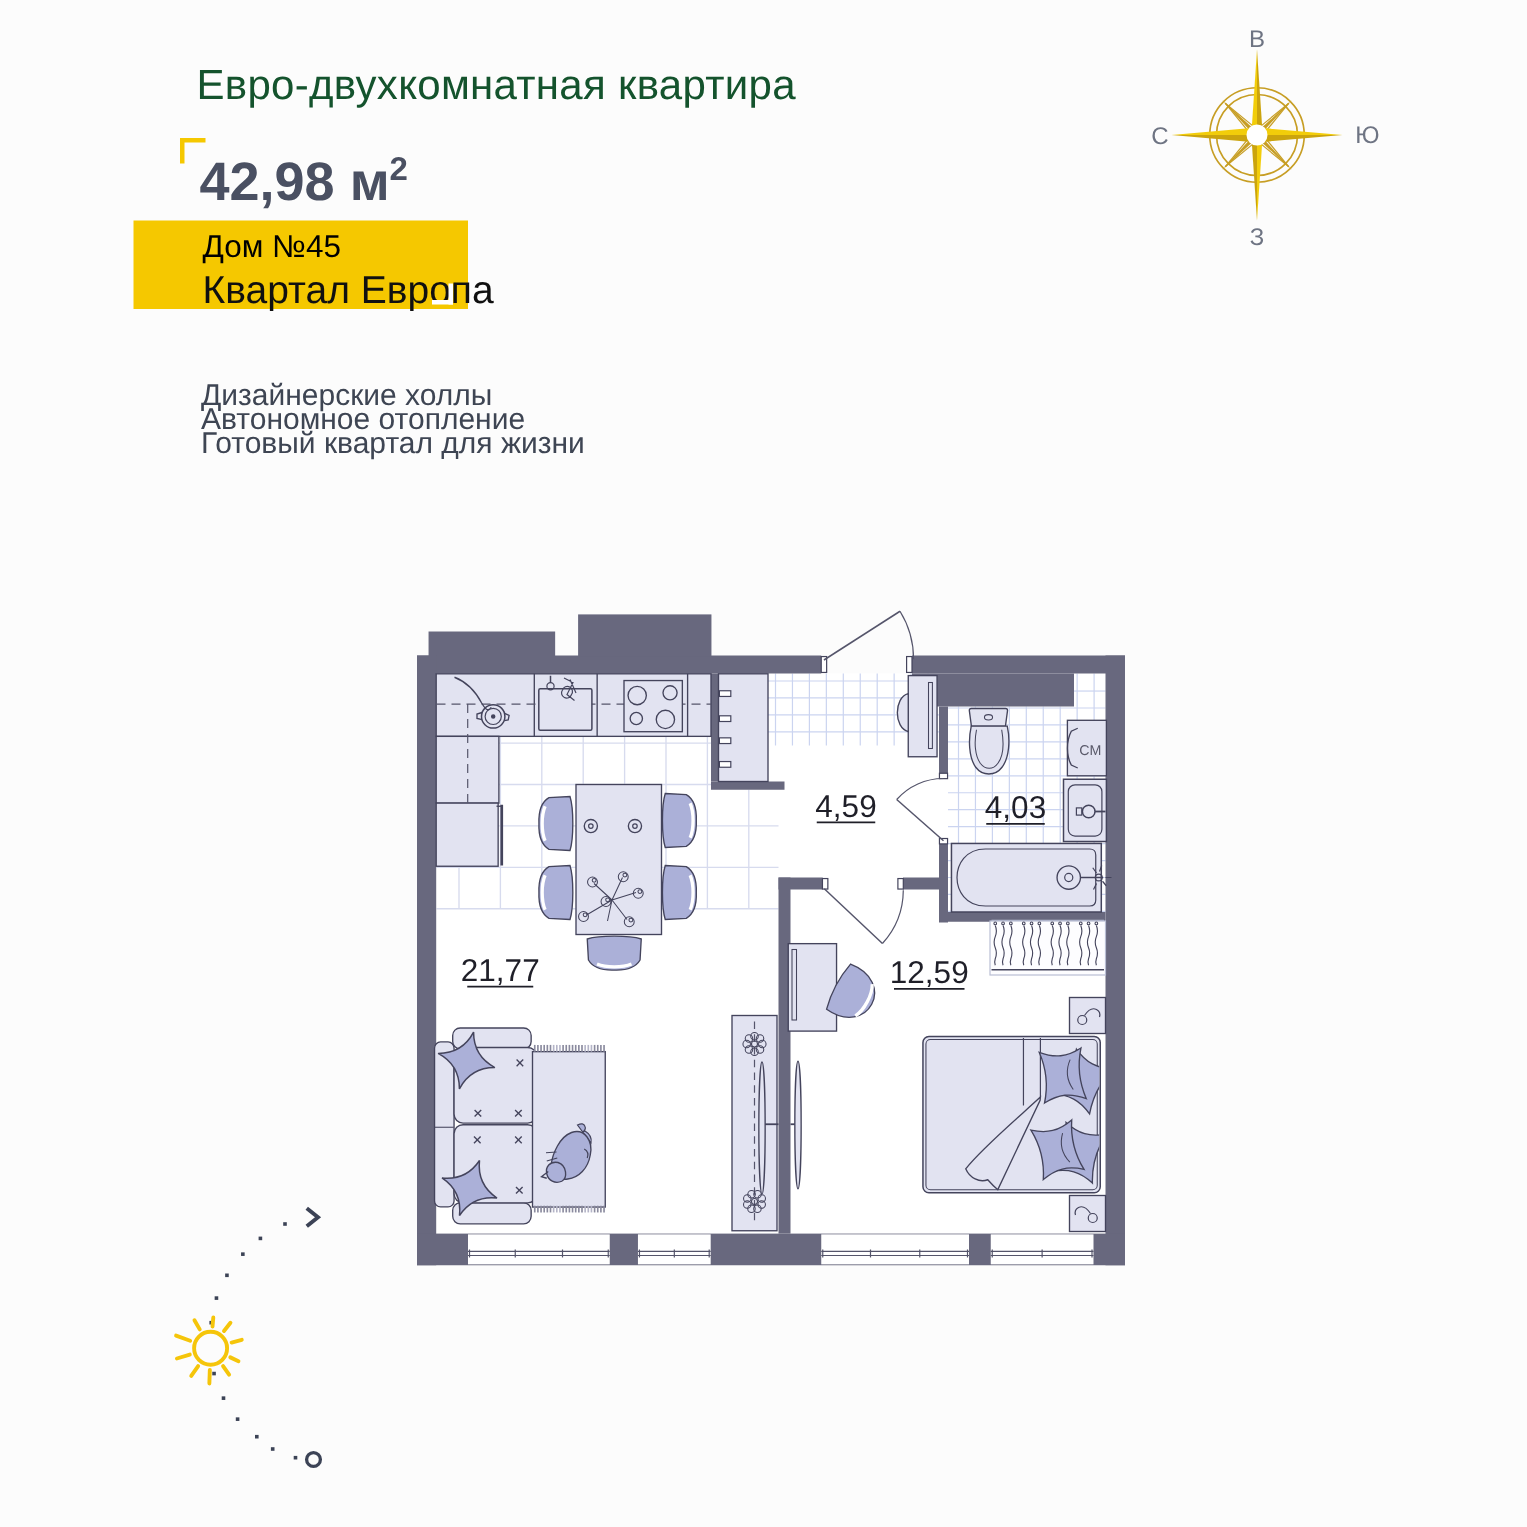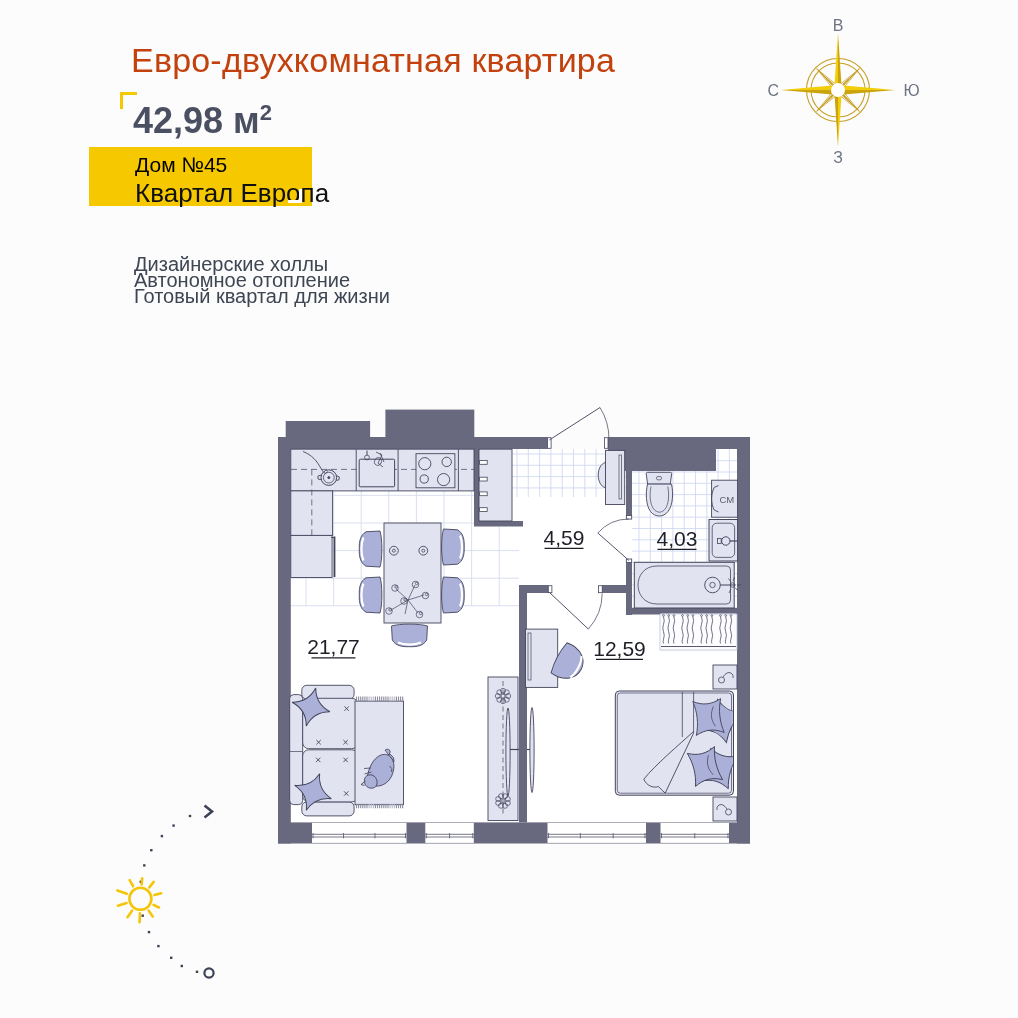--- a/index.html
+++ b/index.html
@@ -1,20 +1,20 @@
 <!DOCTYPE html>
 <html><head><meta charset="utf-8"><style>
 html,body{margin:0;padding:0;background:#fcfcfc;}
 *{box-sizing:border-box;}
 body{font-family:"Liberation Sans",sans-serif;}
 .abs{position:absolute;}
 </style></head><body>
 <div style="position:relative;width:1018px;height:1018px;overflow:hidden;background:#fcfcfc">
 
-<div class="abs" style="left:131px;top:41px;font-size:34px;color:#c2410c;letter-spacing:0.2px;">Евро-двухкомнатная квартира</div>
+<div class="abs" style="left:131px;top:41px;font-size:28px;color:#14532d;letter-spacing:0.2px;">Евро-двухкомнатная квартира</div>
 
 <div class="abs" style="left:120px;top:92px;width:17px;height:17px;border-top:3.5px solid #f5c800;border-left:3.5px solid #f5c800;"></div>
 
 <div class="abs" style="left:133px;top:100px;font-size:36px;font-weight:bold;color:#4a5062;text-align:right;">42,98 м<sup style="font-size:22px;">2</sup></div>
 
 <div class="abs" style="left:89px;top:147px;width:223px;height:59px;background:#f5c800;"></div>
 
 <div class="abs" style="left:135px;top:152.5px;font-size:21px;font-weight:500;color:#000000;">Дом №45</div>
 
 <div class="abs" style="left:135px;top:177.5px;font-size:26px;font-weight:500;color:#101010;">Квартал Европа</div>

